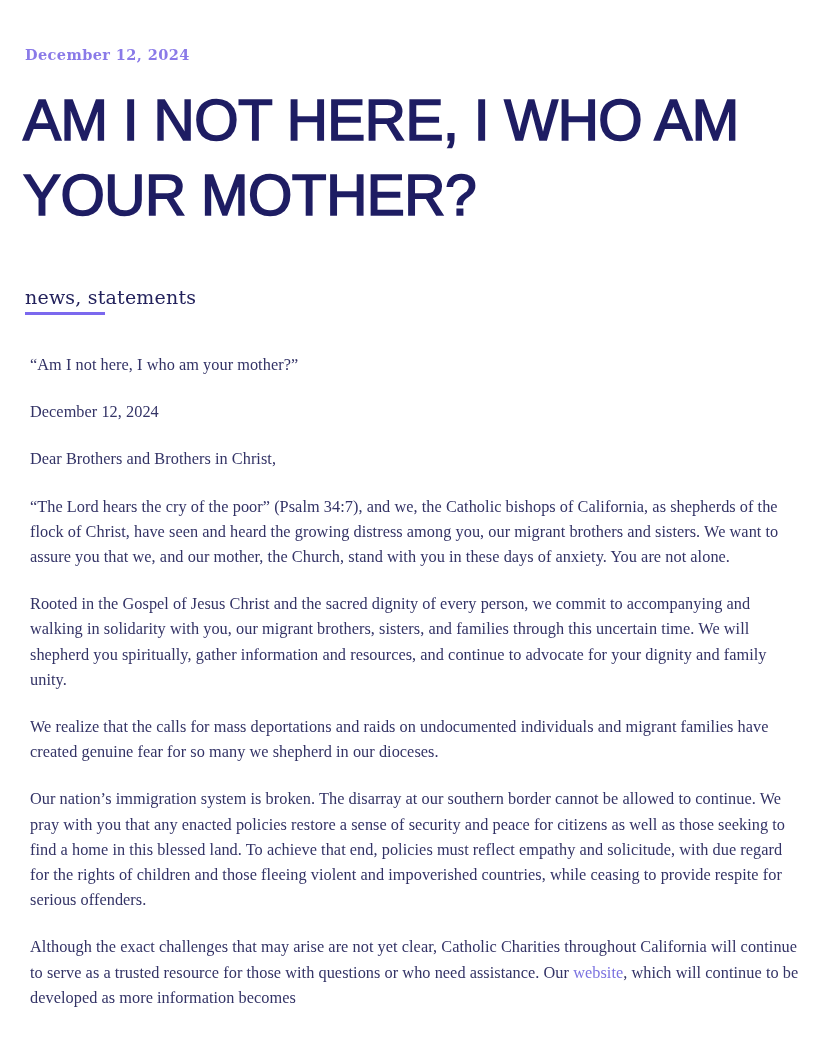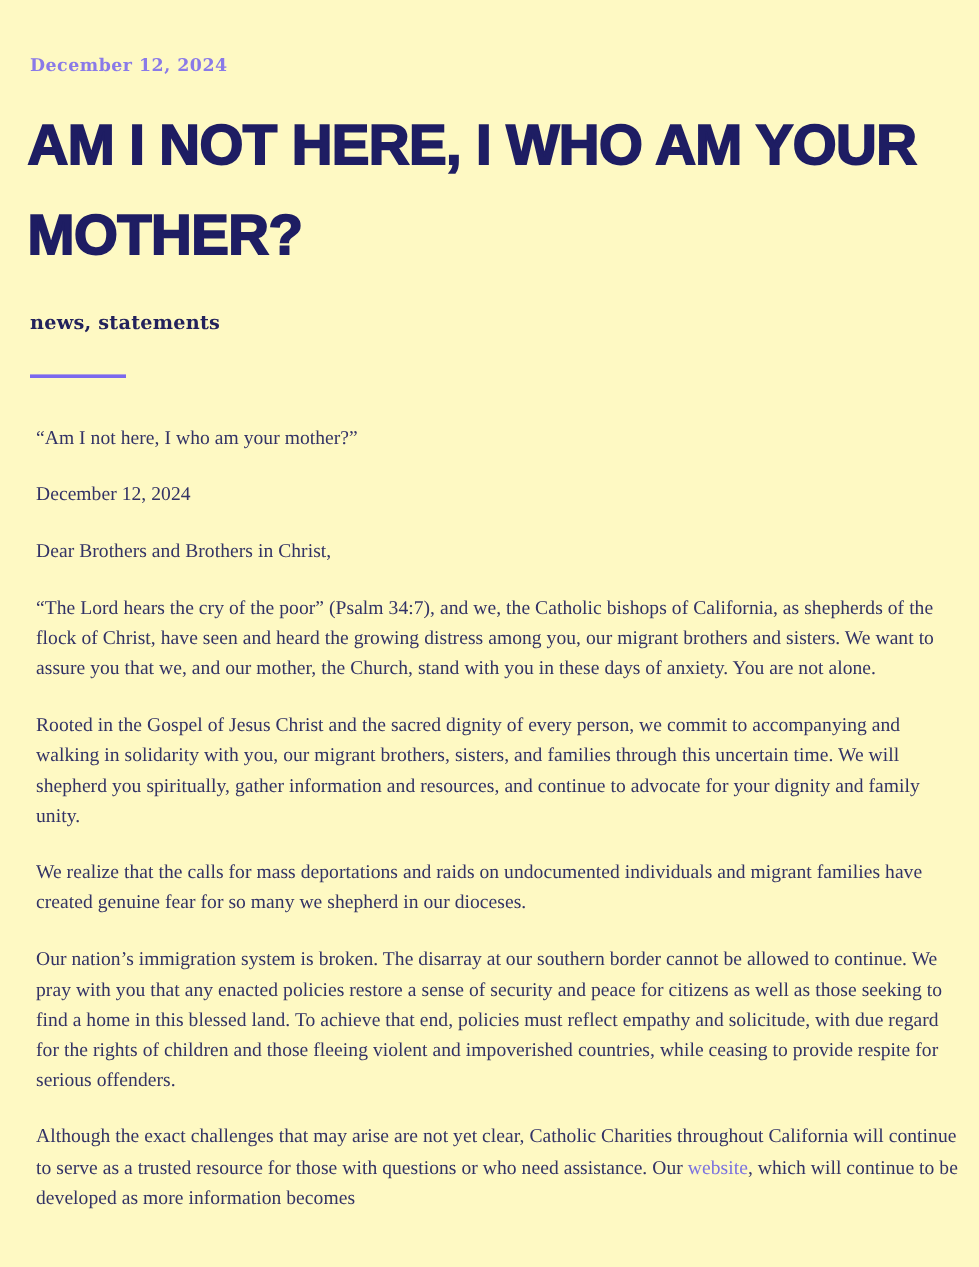--- a/index.html
+++ b/index.html
@@ -12,21 +12,21 @@
     height: 1056px;
     background: #e3eff6;
     font-family: "Liberation Sans", sans-serif;
     overflow: hidden;
   }
 
   .page {
     position: relative;
     width: 816px;
     height: 1056px;
-    background: #fef9c3;
+    background: #ffffff;
     box-sizing: border-box;
     padding: 0;
   }
 
   
   .post-date {
     position: absolute;
     left: 25px;
     top: 46px;
     font-family: "DejaVu Serif", "Liberation Serif", serif;
@@ -38,37 +38,37 @@
   }
 
   
   .post-title {
     position: absolute;
     left: 23px;
     top: 83px;
     width: 760px;
     margin: 0;
     font-family: "Liberation Sans", sans-serif;
-    font-weight: 700;
-    font-size: 47px;
+    font-weight: 400;
+    font-size: 57px;
     line-height: 75px;
     letter-spacing: -0.5px;
     color: #1e1d63;
     text-transform: uppercase;
     -webkit-text-stroke: 1.6px #1e1d63;
   }
 
   
   .post-tags {
     position: absolute;
     left: 25px;
-    top: 259px;
+    top: 286px;
     font-family: "DejaVu Serif", "Liberation Serif", serif;
-    font-weight: 700;
-    font-size: 16px;
+    font-weight: 400;
+    font-size: 19px;
     letter-spacing: 0.2px;
     color: #23225c;
     white-space: nowrap;
   }
 
   .tag-rule {
     position: absolute;
     left: 25px;
     top: 312px;
     width: 80px;

